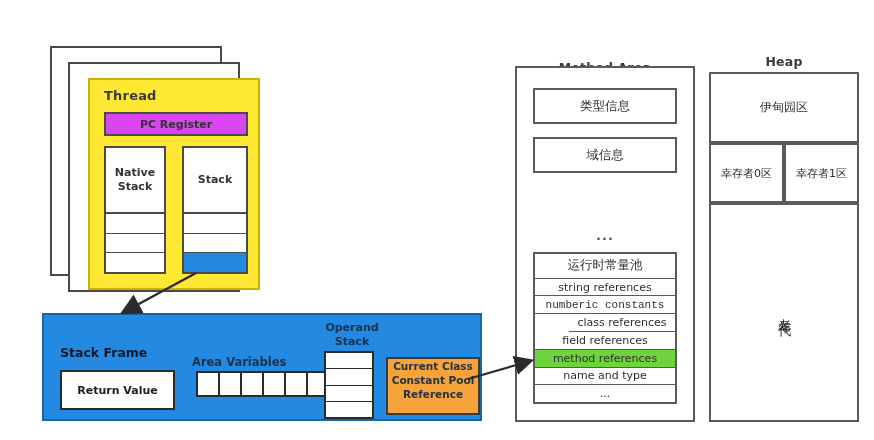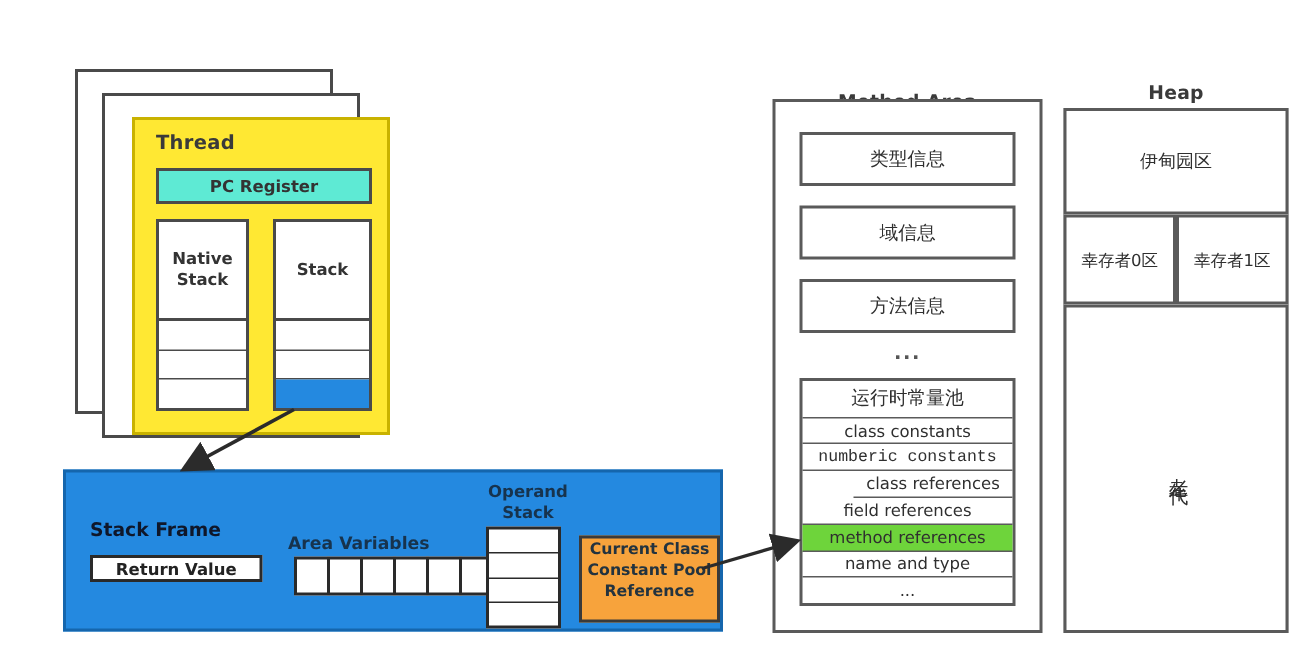--- a/index.html
+++ b/index.html
@@ -20,21 +20,21 @@
   }
   .thread-card{
     background:#ffe833;border:2px solid #c9b200;
   }
   .thread-title{
     position:absolute;left:14px;top:8px;
     font-size:13px;font-weight:bold;color:#3a3a3a;
     letter-spacing:.2px;
   }
   .wbox{
-    background:#5eead4;border:2px solid #4a4a4a;
+    background:#d946ef;border:2px solid #4a4a4a;
     display:flex;align-items:center;justify-content:center;
     box-sizing:border-box;
     font-size:11px;font-weight:bold;color:#333;text-align:center;
   }
   .cell-blue{background:#2489e0;}
 
   .stack-col{
     position:absolute;border:2px solid #4a4a4a;background:#fff;
     box-sizing:border-box;display:flex;flex-direction:column;
   }
@@ -50,21 +50,21 @@
 
   
   .frame{
     background:#2489e0;border:2px solid #1566ad;
   }
   .frame-label{
     position:absolute;left:16px;top:30px;
     font-size:12.5px;font-weight:bold;color:#0f172a;
   }
   .ret{
-    position:absolute;left:16px;top:55px;width:115px;height:18px;
+    position:absolute;left:16px;top:55px;width:115px;height:40px;
     background:#fff;border:2px solid #2a2a2a;
     display:flex;align-items:center;justify-content:center;
     font-size:11px;font-weight:bold;color:#222;box-sizing:border-box;
   }
   .lv-title{
     position:absolute;font-size:11.5px;font-weight:bold;color:#17334d;
   }
   .lv-row{position:absolute;display:flex;}
   .lv-cell{
     width:24px;height:26px;background:#fff;border:2px solid #2a2a2a;
@@ -189,26 +189,25 @@
         <span>Reference</span>
       </span>
     </div>
   </div>
 
   <div class="section-title" style="left:515px;top:48px;width:180px;">Method Area</div>
   <div class="abs outer" style="left:515px;top:66px;width:180px;height:356px;"></div>
 
   <div class="ma-box" style="left:533px;top:88px;width:144px;height:36px;">类型信息</div>
   <div class="ma-box" style="left:533px;top:137px;width:144px;height:36px;">域信息</div>
-  <div class="ma-box" style="left:533px;top:186px;width:144px;height:36px;">方法信息</div>
   <div class="dots" style="left:533px;top:228px;width:144px;">...</div>
 
   <div class="pool" style="left:533px;top:252px;width:144px;height:152px;">
     <div class="r cn" style="height:25px;">运行时常量池</div>
-    <div class="r" style="height:18px;">class constants</div>
+    <div class="r" style="height:18px;">string references</div>
     <div class="r" style="height:18px;font-family:Liberation Mono, monospace;">numberic constants</div>
     <div class="r" style="height:18px;margin-left:34px;">class references</div>
     <div class="r" style="height:18px;">field references</div>
     <div class="r hl" style="height:18px;">method references</div>
     <div class="r" style="height:18px;">name and type</div>
     <div class="r" style="height:17px;">...</div>
   </div>
 
   <div class="section-title" style="left:709px;top:42px;width:150px;">Heap</div>
   <div class="abs outer" style="left:709px;top:72px;width:150px;height:350px;"></div>

